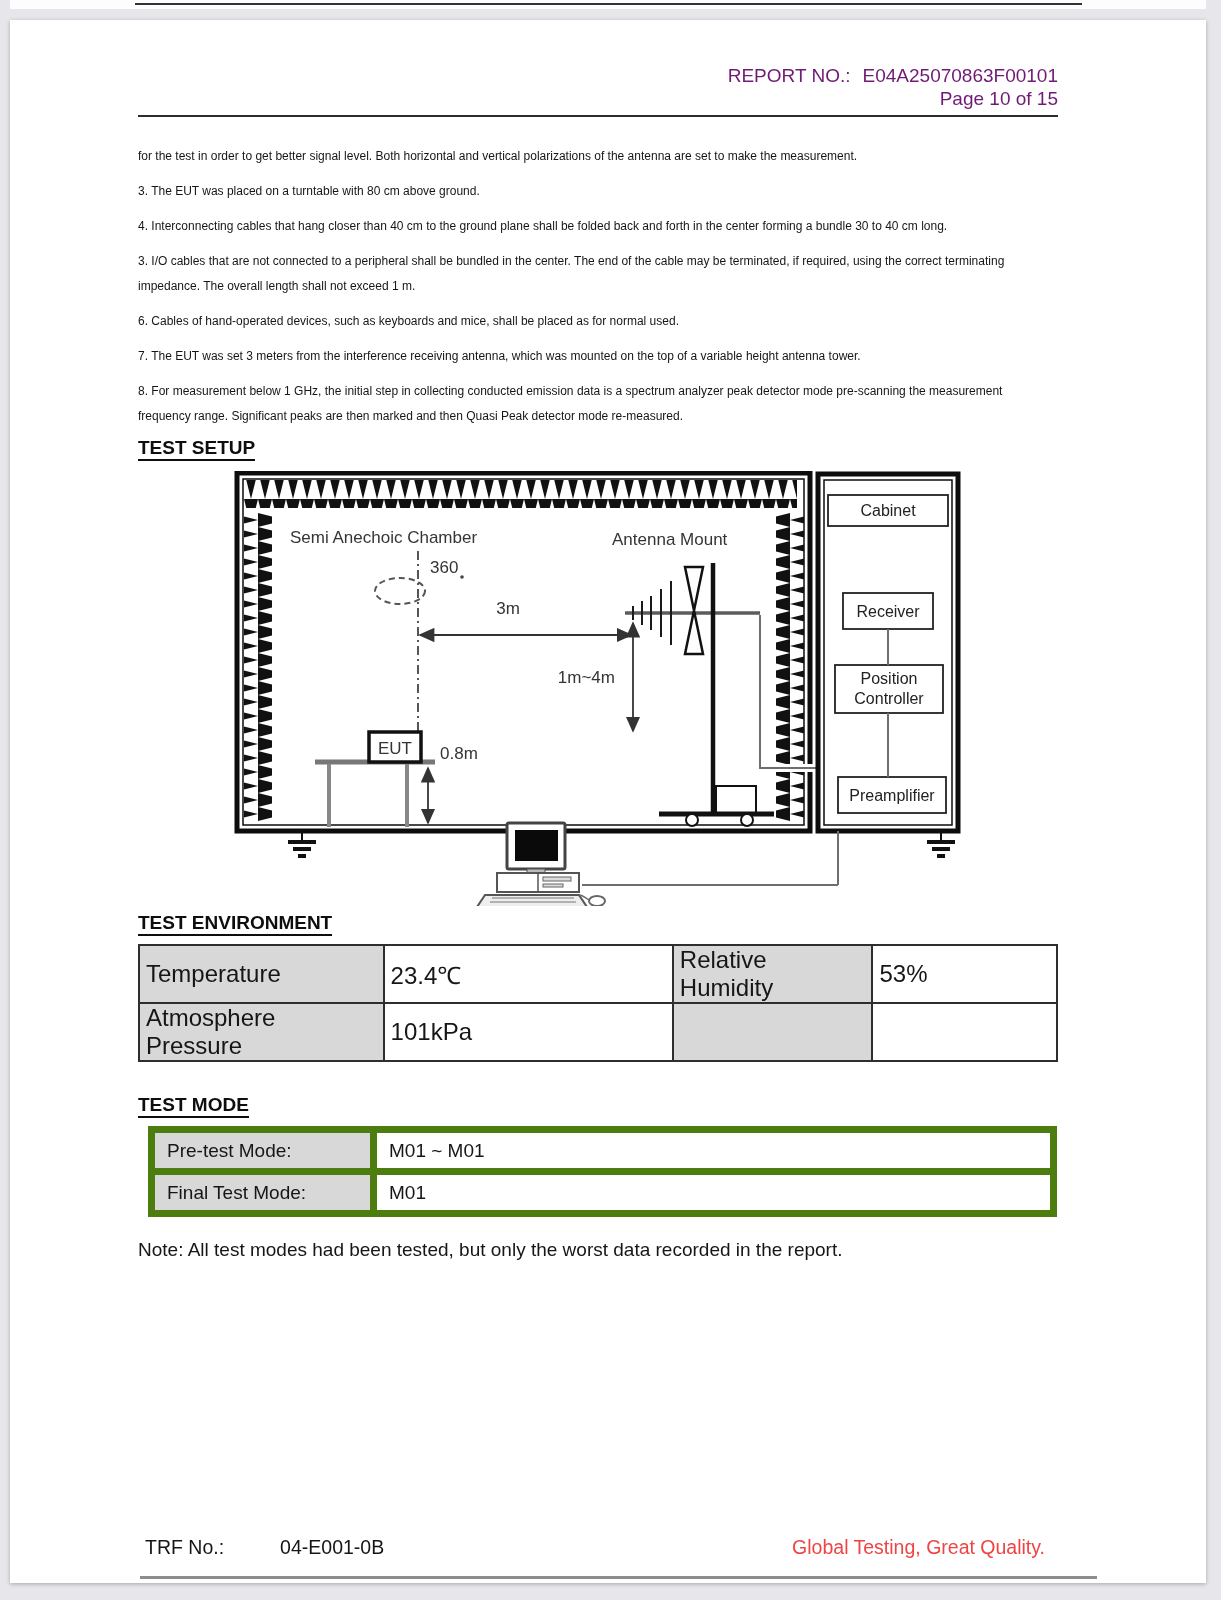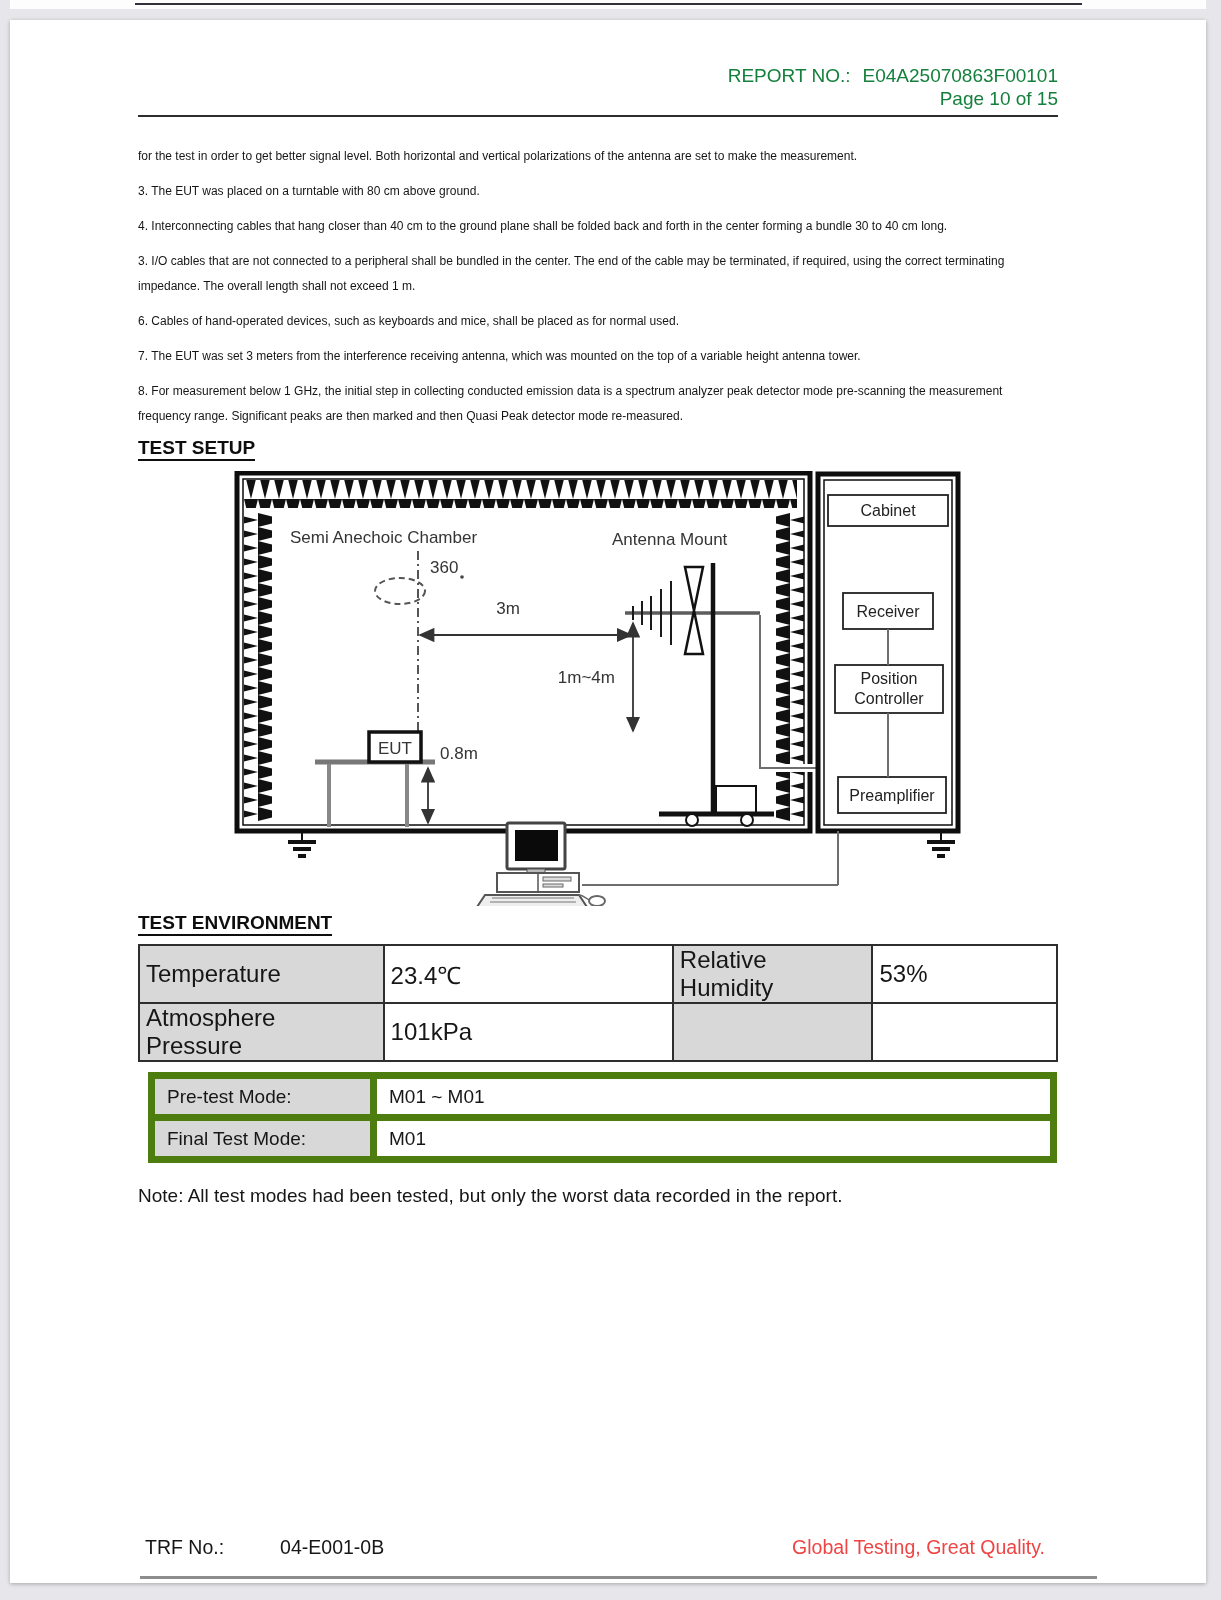--- a/index.html
+++ b/index.html
@@ -11,21 +11,21 @@
     overflow: hidden;
     color: #161616;
   }
   .prev-page-strip { position: absolute; left: 10px; top: 0; width: 1196px; height: 9px; background: #fdfdfd; }
   .prev-page-rule { position: absolute; left: 135px; top: 3px; width: 947px; height: 2px; background: #31313a; }
   .page {
     position: absolute; left: 10px; top: 20px; width: 1196px; height: 1563px;
     background: #ffffff; box-shadow: 0 1px 4px rgba(0,0,0,0.28);
   }
   .content { margin-left: 128px; width: 920px; }
-  .doc-header { padding-top: 44px; font-size: 19px; color: #15803d; }
+  .doc-header { padding-top: 44px; font-size: 19px; color: #701a75; }
   .header-line { display: flex; justify-content: flex-end; gap: 12px; line-height: 23px; }
   .header-rule { border-bottom: 2px solid #2d2d2d; margin-top: 5px; width: 920px; }
   p.body-par { font-size: 12px; line-height: 25px; margin-top: 10px; }
   p.first-par { margin-top: 27px; }
   .section-heading { margin-top: 8px; font-size: 19px; font-weight: bold; color: #0e0e0e; }
   .section-heading span { border-bottom: 2px solid #0e0e0e; padding-bottom: 1px; }
   .section-heading.env { margin-top: 6px; }
   .section-heading.mode { margin-top: 32px; }
   svg.diagram { display: block; margin: 12px 0 0 92px; }
   table.env-table { border-collapse: collapse; margin-top: 10px; table-layout: fixed; }
@@ -212,20 +212,23 @@
       </tr>
       <tr>
         <td class="gray">Atmosphere Pressure</td>
         <td>101kPa</td>
         <td class="gray"></td>
         <td></td>
       </tr>
     </tbody>
       </table>
 
+    <div class="section-heading mode">
+      <span>TEST MODE</span>
+    </div>
 
     <table class="mode-table">
       <colgroup>
           <col style="width:222px">
           <col style="width:680px">
         </colgroup>
       <tbody>
           <tr>
         <td class="gray">Pre-test Mode:</td>
         <td>M01 ~ M01</td>

